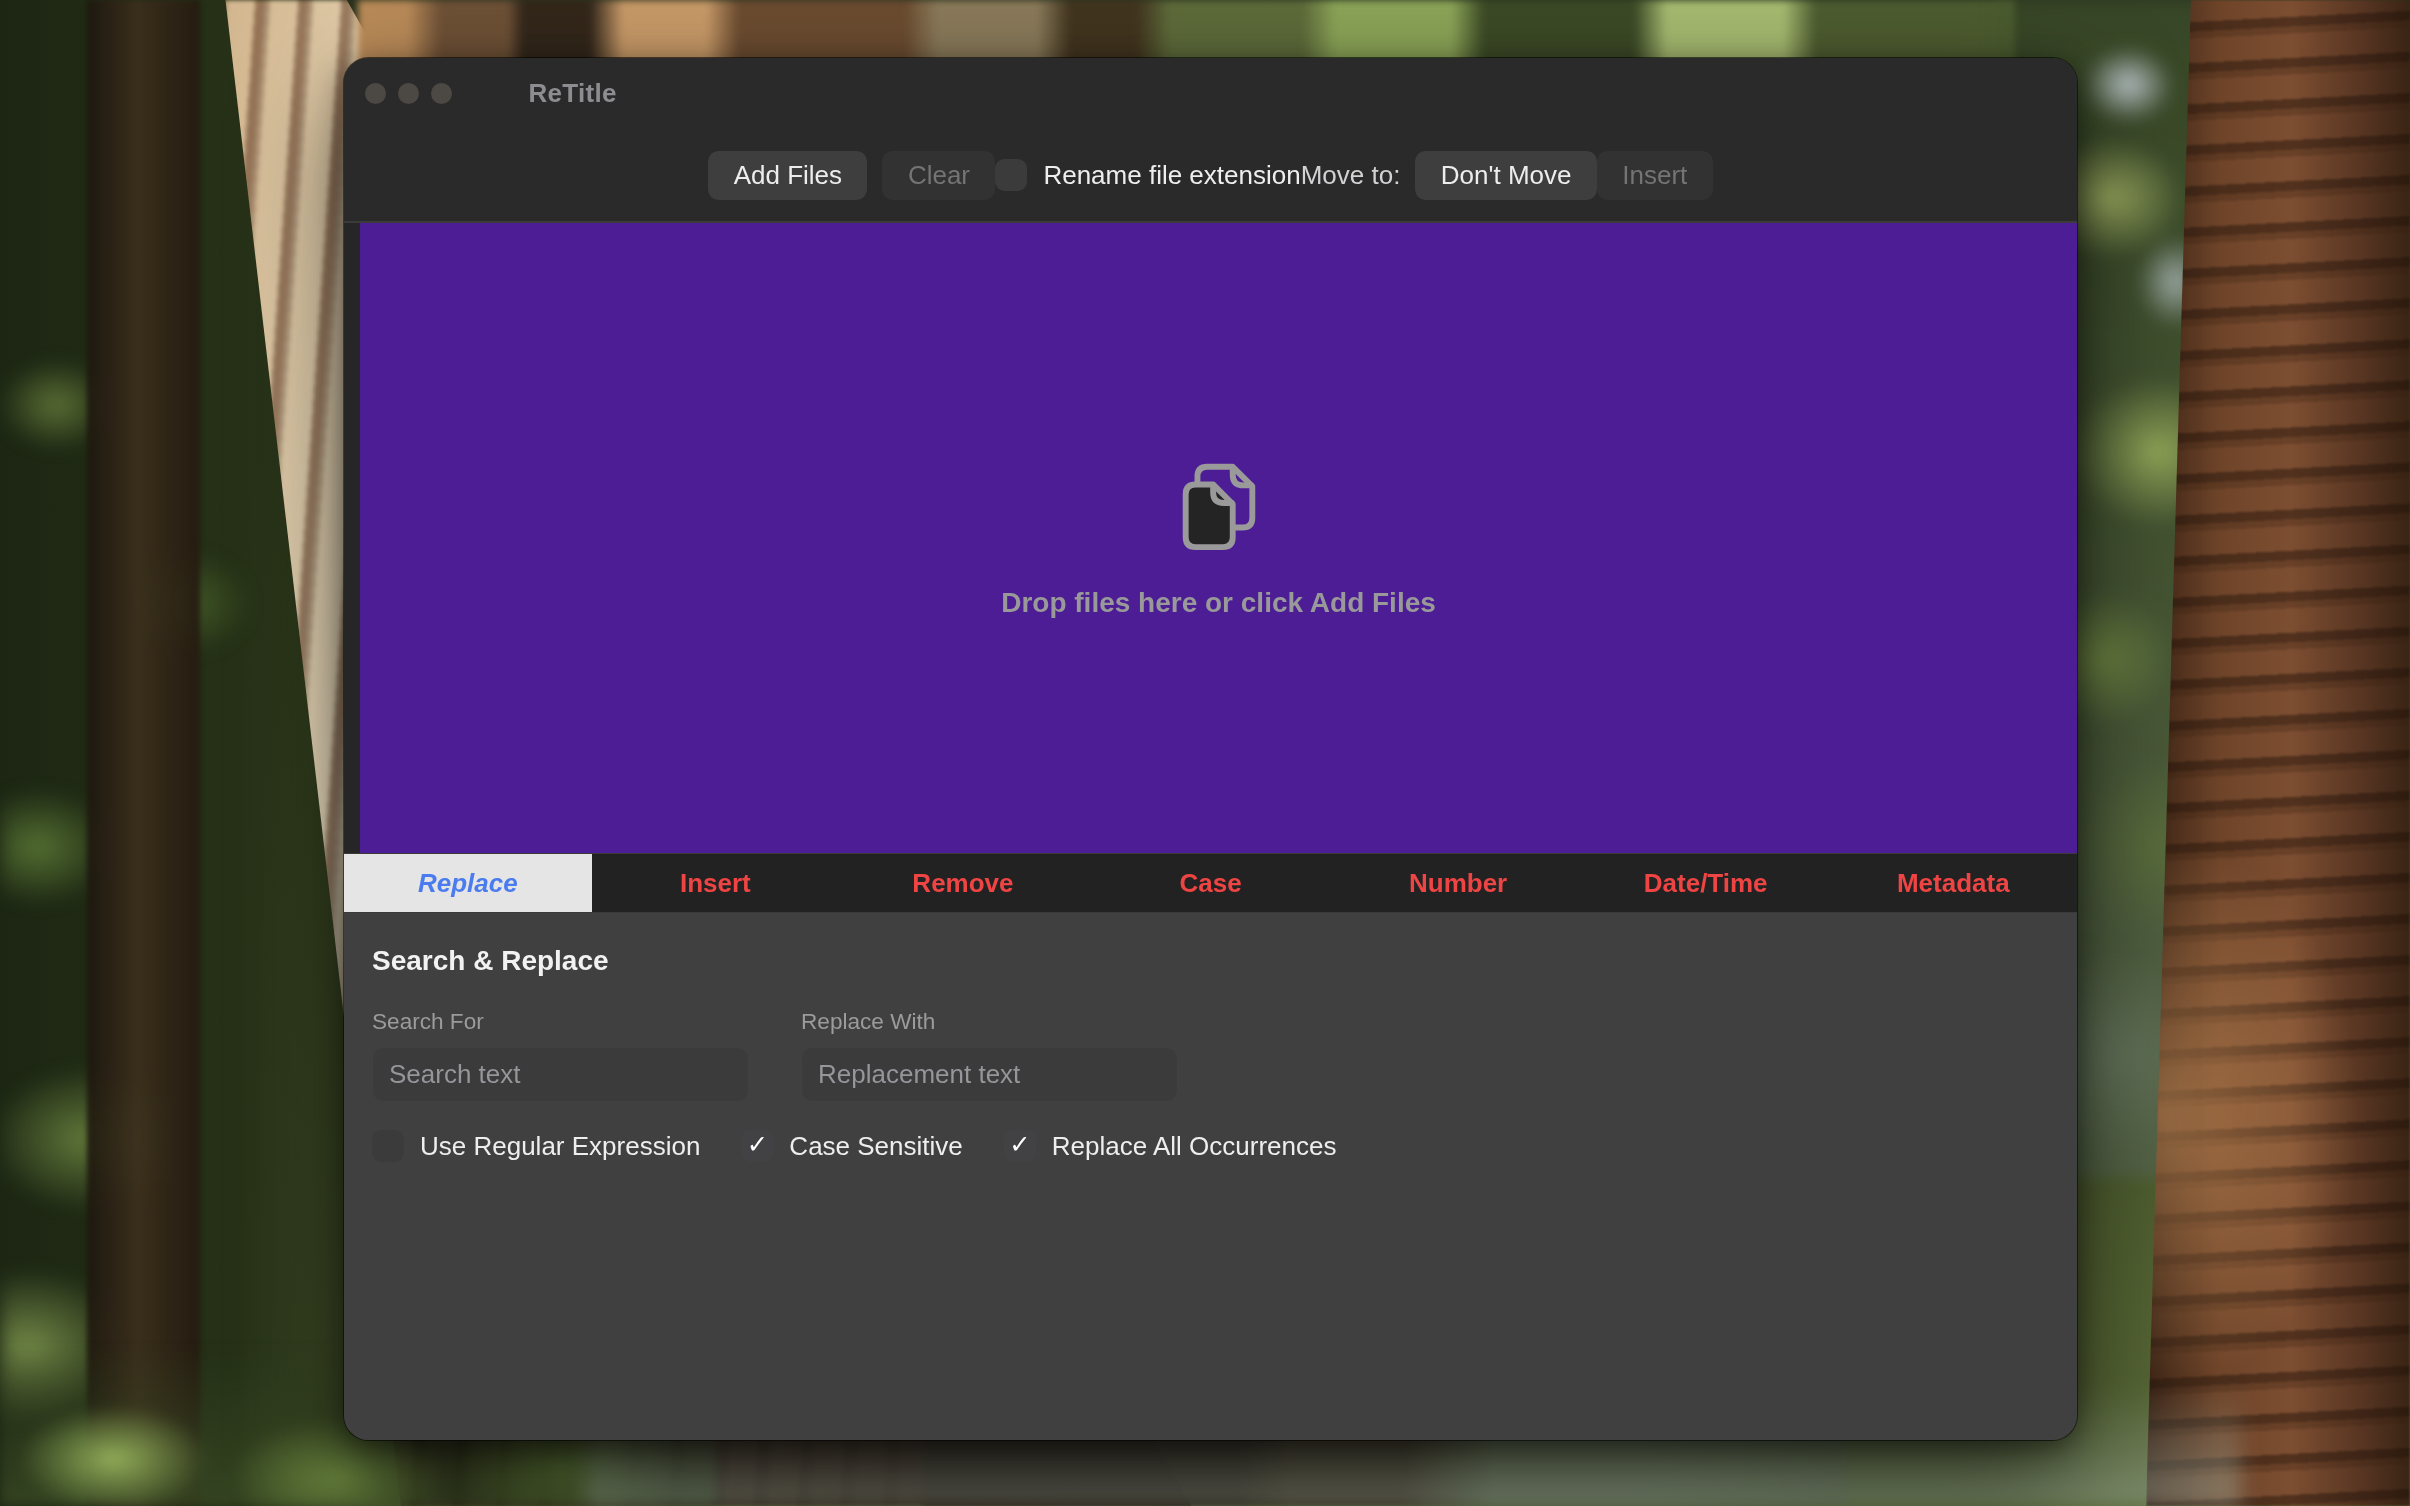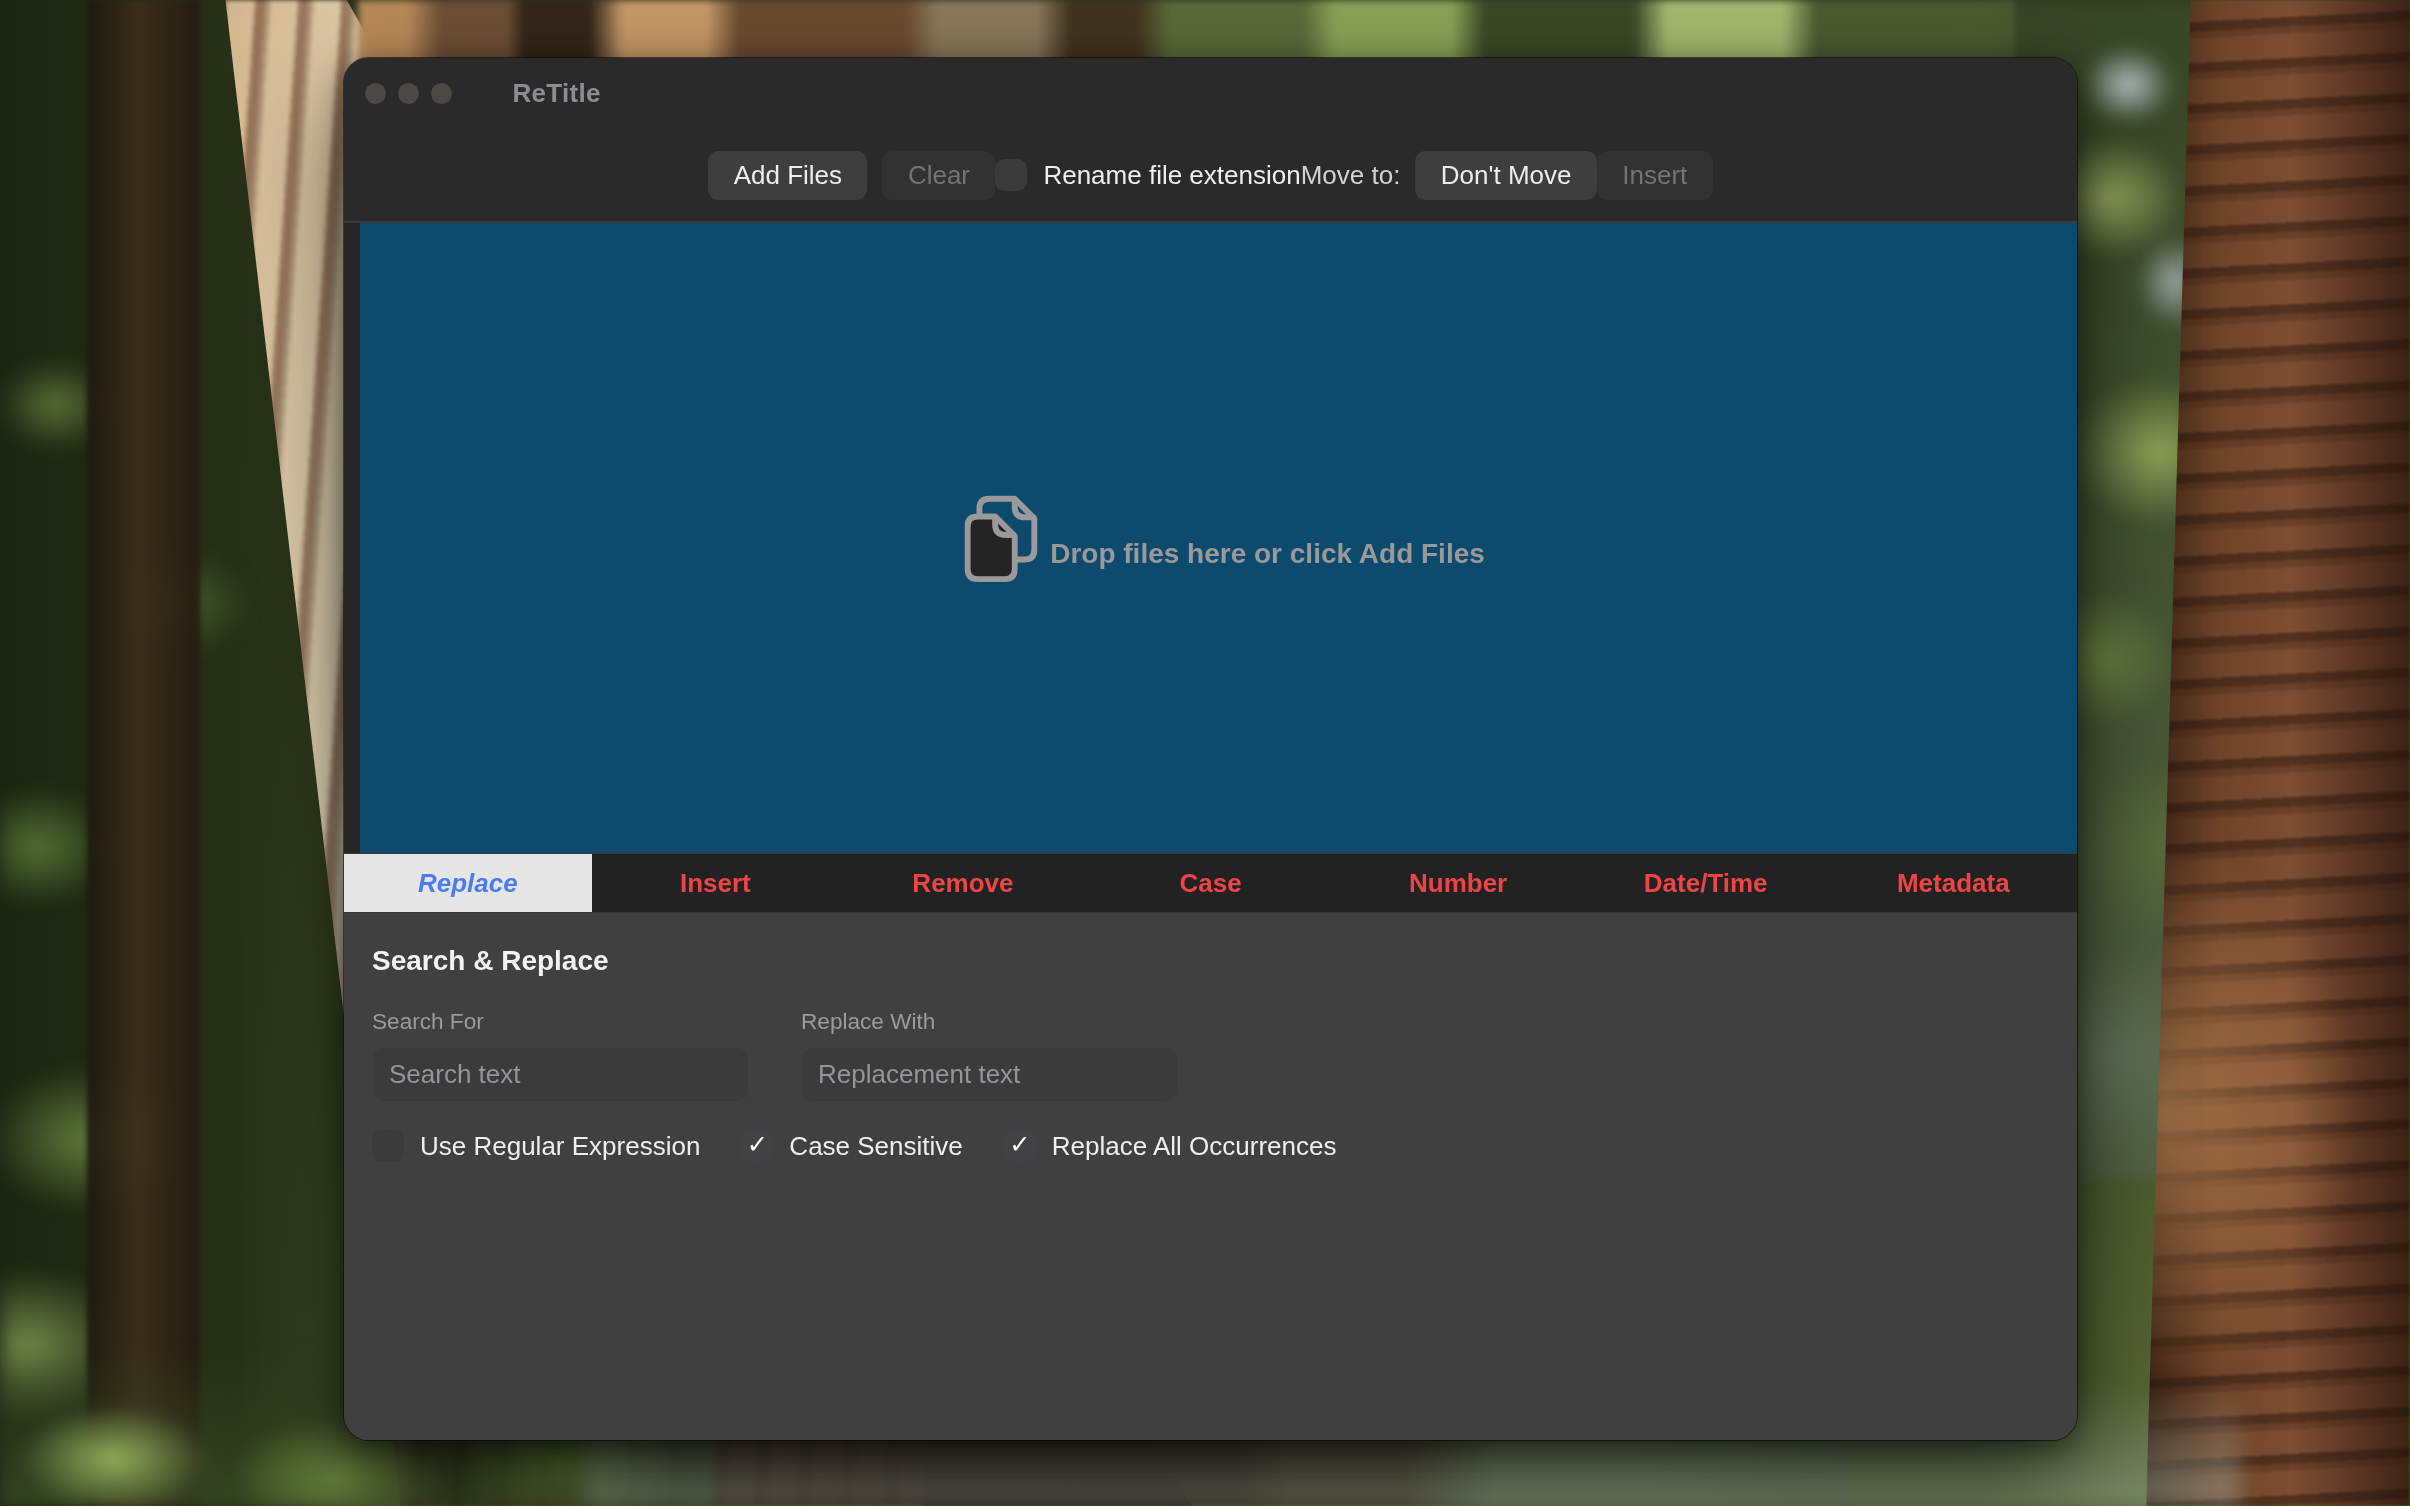--- a/index.html
+++ b/index.html
@@ -62,42 +62,42 @@
   .window{position:absolute;left:344px;top:58px;width:1733px;height:1382px;
     background:#262626;border-radius:24.5px;display:flex;flex-direction:column;
     box-shadow:0 43px 104px rgba(0,0,0,.6),0 7.5px 28px rgba(0,0,0,.45),
       inset 0 1.9px 0 rgba(255,255,255,.09),0 0 0 0.9px rgba(0,0,0,.55);
     overflow:hidden;}
 
   .titlebar{height:71px;flex:0 0 auto;display:flex;align-items:center;
     padding:0 21px;background:#2a2a2a;}
   .traffic-lights{display:flex;gap:12.2px;align-items:center;}
   .light{width:21px;height:21px;border-radius:50%;background:#4c4844;}
-  .window-title{margin-left:60px;font-size:26px;font-weight:bold;color:#8d8d91;letter-spacing:0.3px;}
+  .window-title{margin-left:76px;font-size:26px;font-weight:bold;color:#8d8d91;letter-spacing:0.3px;}
 
   .toolbar{height:92px;flex:0 0 auto;display:flex;align-items:center;
     justify-content:center;padding:0 28px;background:#2a2a2a;}
   .tb-group{display:flex;align-items:center;}
   .btn{height:49px;padding:0 25.4px;border:none;border-radius:10.4px;font-size:26px;
     font-family:inherit;background:#3f3e3e;color:#ededed;display:flex;align-items:center;cursor:pointer;}
   .btn.disabled{background:#333232;color:#747474;}
   .btn.clear{margin-left:15px;}
   .tb-label{font-size:26px;color:#d2d2d4;margin-right:15px;}
 
   .checkbox{width:32px;height:32px;border-radius:9.4px;background:#3b3b3b;flex:0 0 auto;
     display:flex;align-items:center;justify-content:center;cursor:pointer;}
   .checkbox .tick{display:none;color:#ffffff;font-size:25.4px;font-weight:bold;line-height:1;
     transform:translateY(-0.9px);}
   .checkbox.checked{background:#424244;}
   .checkbox.checked .tick{display:block;}
   .cb-label{font-size:26px;color:#eeeeee;margin-left:16px;}
 
   .divider{height:1.9px;background:#3b3b3b;flex:0 0 auto;}
 
-  .drop-zone{flex:1 1 auto;background:#0c4a6e;display:flex;flex-direction:row;
+  .drop-zone{flex:1 1 auto;background:#4c1d95;display:flex;flex-direction:column;
     align-items:center;justify-content:center;cursor:pointer;margin-left:16px;}
   .drop-icon{width:98px;height:98px;}
   .drop-text{margin-top:32px;font-size:28px;font-weight:bold;color:#999999;}
 
   .tab-bar{height:58px;flex:0 0 auto;display:flex;background:#232222;
     border-top:1.9px solid #3a3a3a;border-bottom:1.9px solid #3a3a3a;}
   .tab{flex:1 1 0;display:flex;align-items:center;justify-content:center;
     font-size:26px;color:#ef4444;cursor:pointer;font-weight:bold;}
   .tab.active{background:#e5e5e5;color:#4a7cf0;font-weight:bold;font-style:italic;}
 

